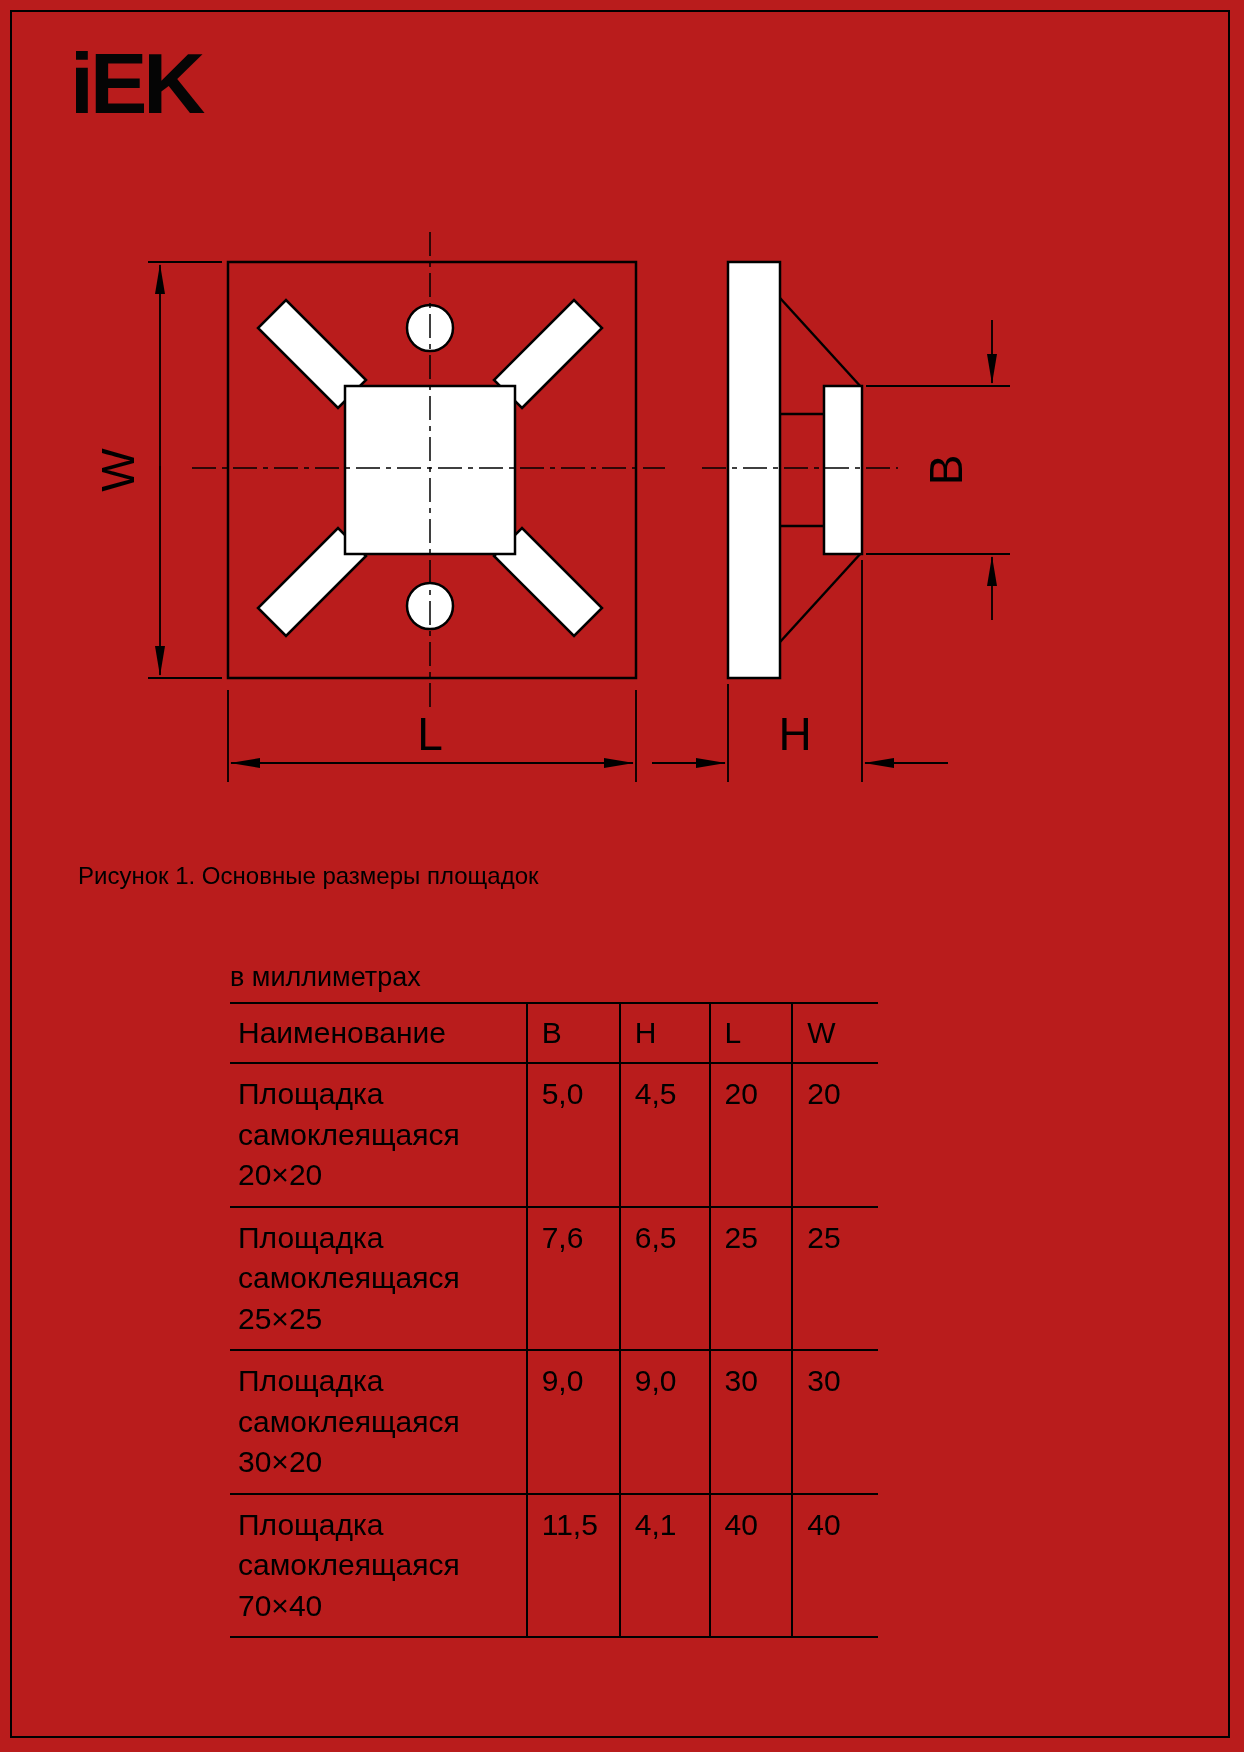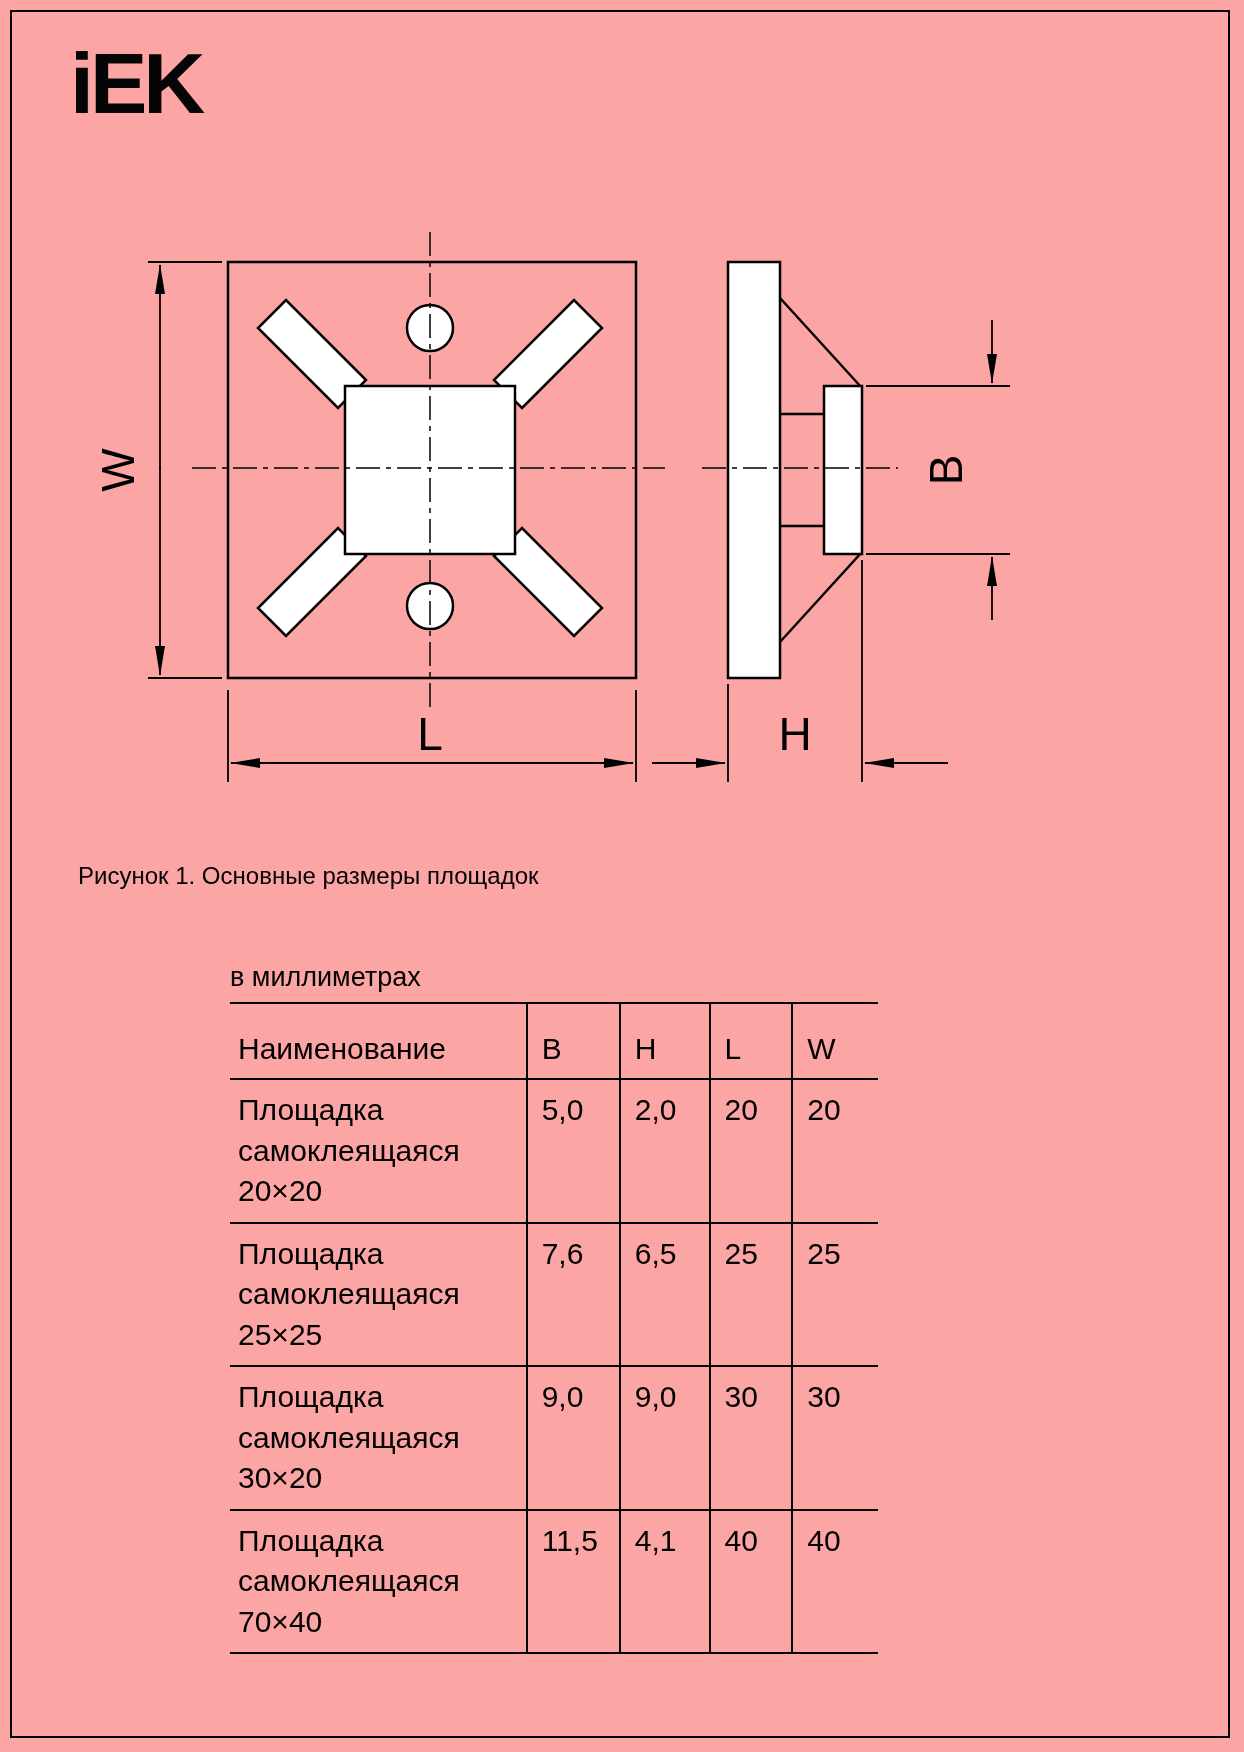--- a/index.html
+++ b/index.html
@@ -6,21 +6,21 @@
     margin: 0;
     padding: 0;
     background: #ffffff;
     font-family: "Liberation Sans", sans-serif;
     color: #000;
   }
   .page {
     position: relative;
     width: 1244px;
     height: 1752px;
-    background: #fca5a5;
+    background: #b91c1c;
     overflow: hidden;
   }
   .page-border {
     position: absolute;
     left: 10px; top: 10px;
     width: 1220px; height: 1728px;
     border: 2px solid #000;
     box-sizing: border-box;
     pointer-events: none;
   }
@@ -70,21 +70,21 @@
     text-align: left;
     vertical-align: top;
     font-weight: normal;
     padding: 10px 6px 10px 14px;
   }
   table.dim-table th:first-child, table.dim-table td:first-child {
     border-left: none;
     padding-left: 8px;
   }
   table.dim-table thead th {
-    padding-top: 28px;
+    padding-top: 12px;
     padding-bottom: 12px;
   }
   table.dim-table tbody td {
     height: 78px;
     line-height: 1.35;
   }
   .col-name { width: 317px; }
   .col-b { width: 80px; }
   .col-h { width: 83px; }
   .col-l { width: 77px; }
@@ -186,21 +186,21 @@
         </tr>
       </thead>
       <tbody>
 
       <tr>
           <td>
             <span>Площадка самоклеящаяся</span><br>
             <span>20×20</span>
           </td>
           <td>5,0</td>
-          <td>2,0</td>
+          <td>4,5</td>
           <td>20</td>
           <td>20</td>
         </tr>
           <tr>
           <td>
             <span>Площадка самоклеящаяся</span><br>
             <span>25×25</span>
           </td>
           <td>7,6</td>
           <td>6,5</td>

